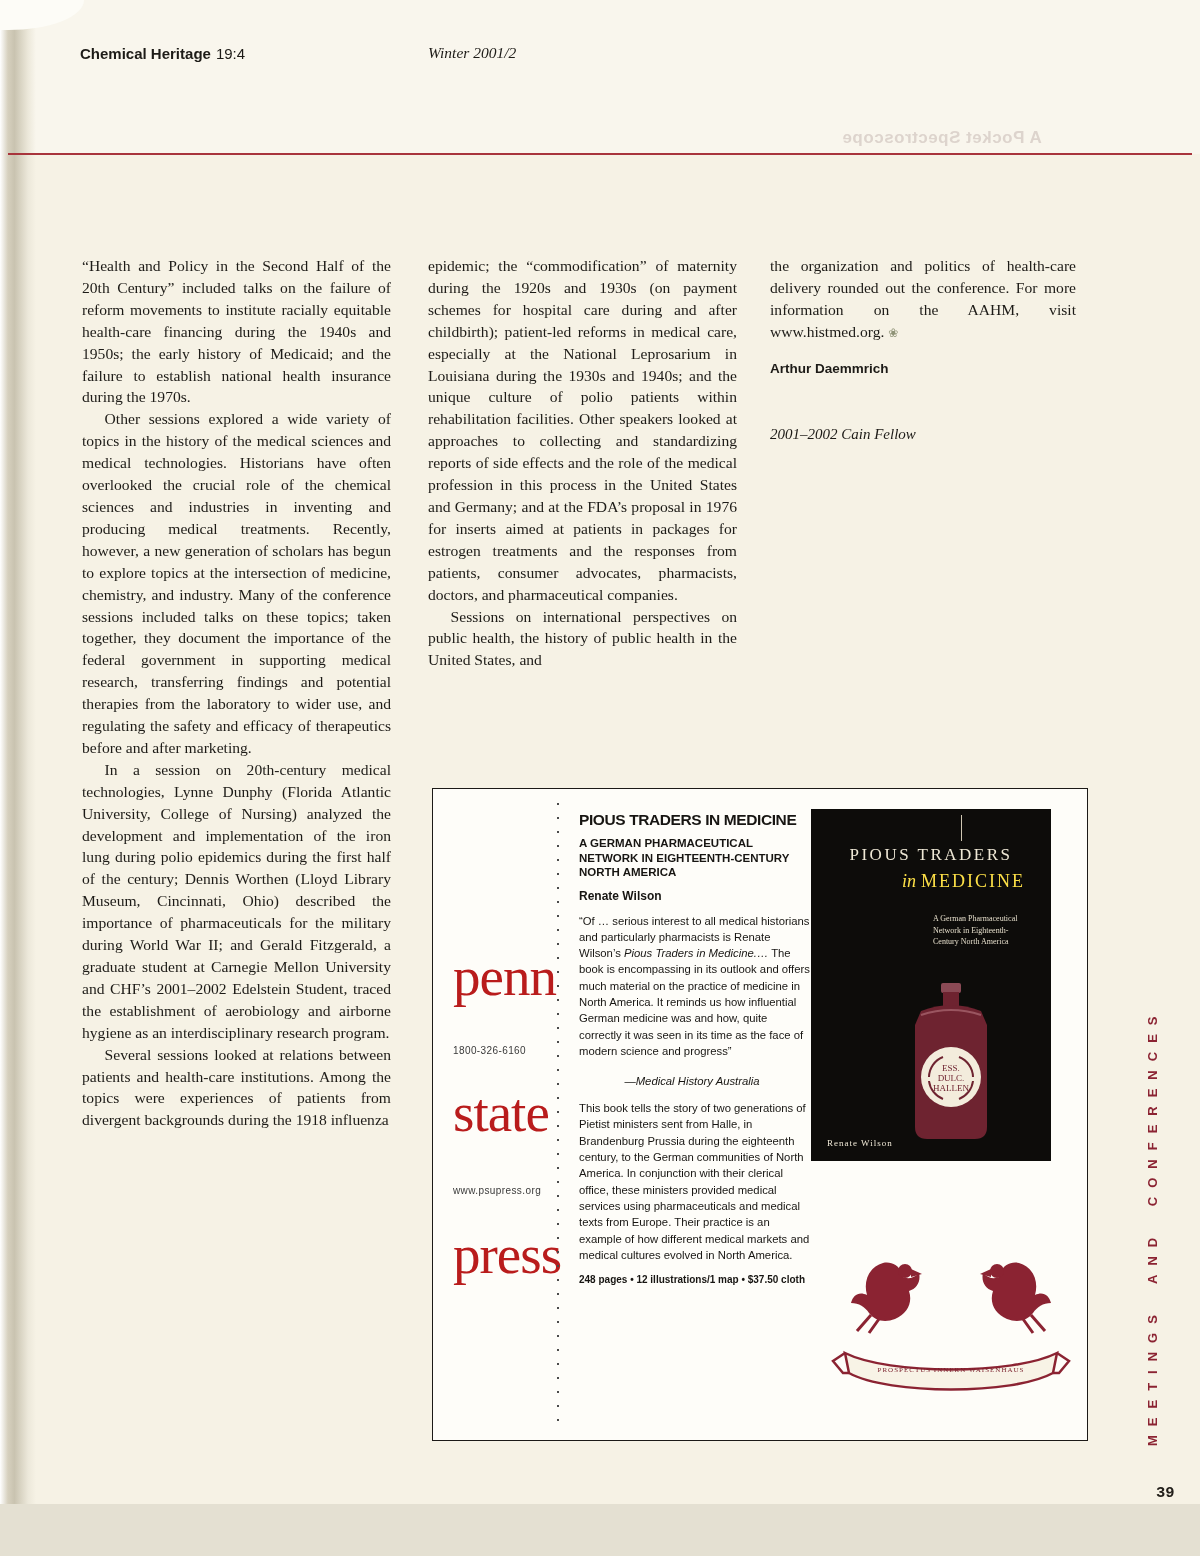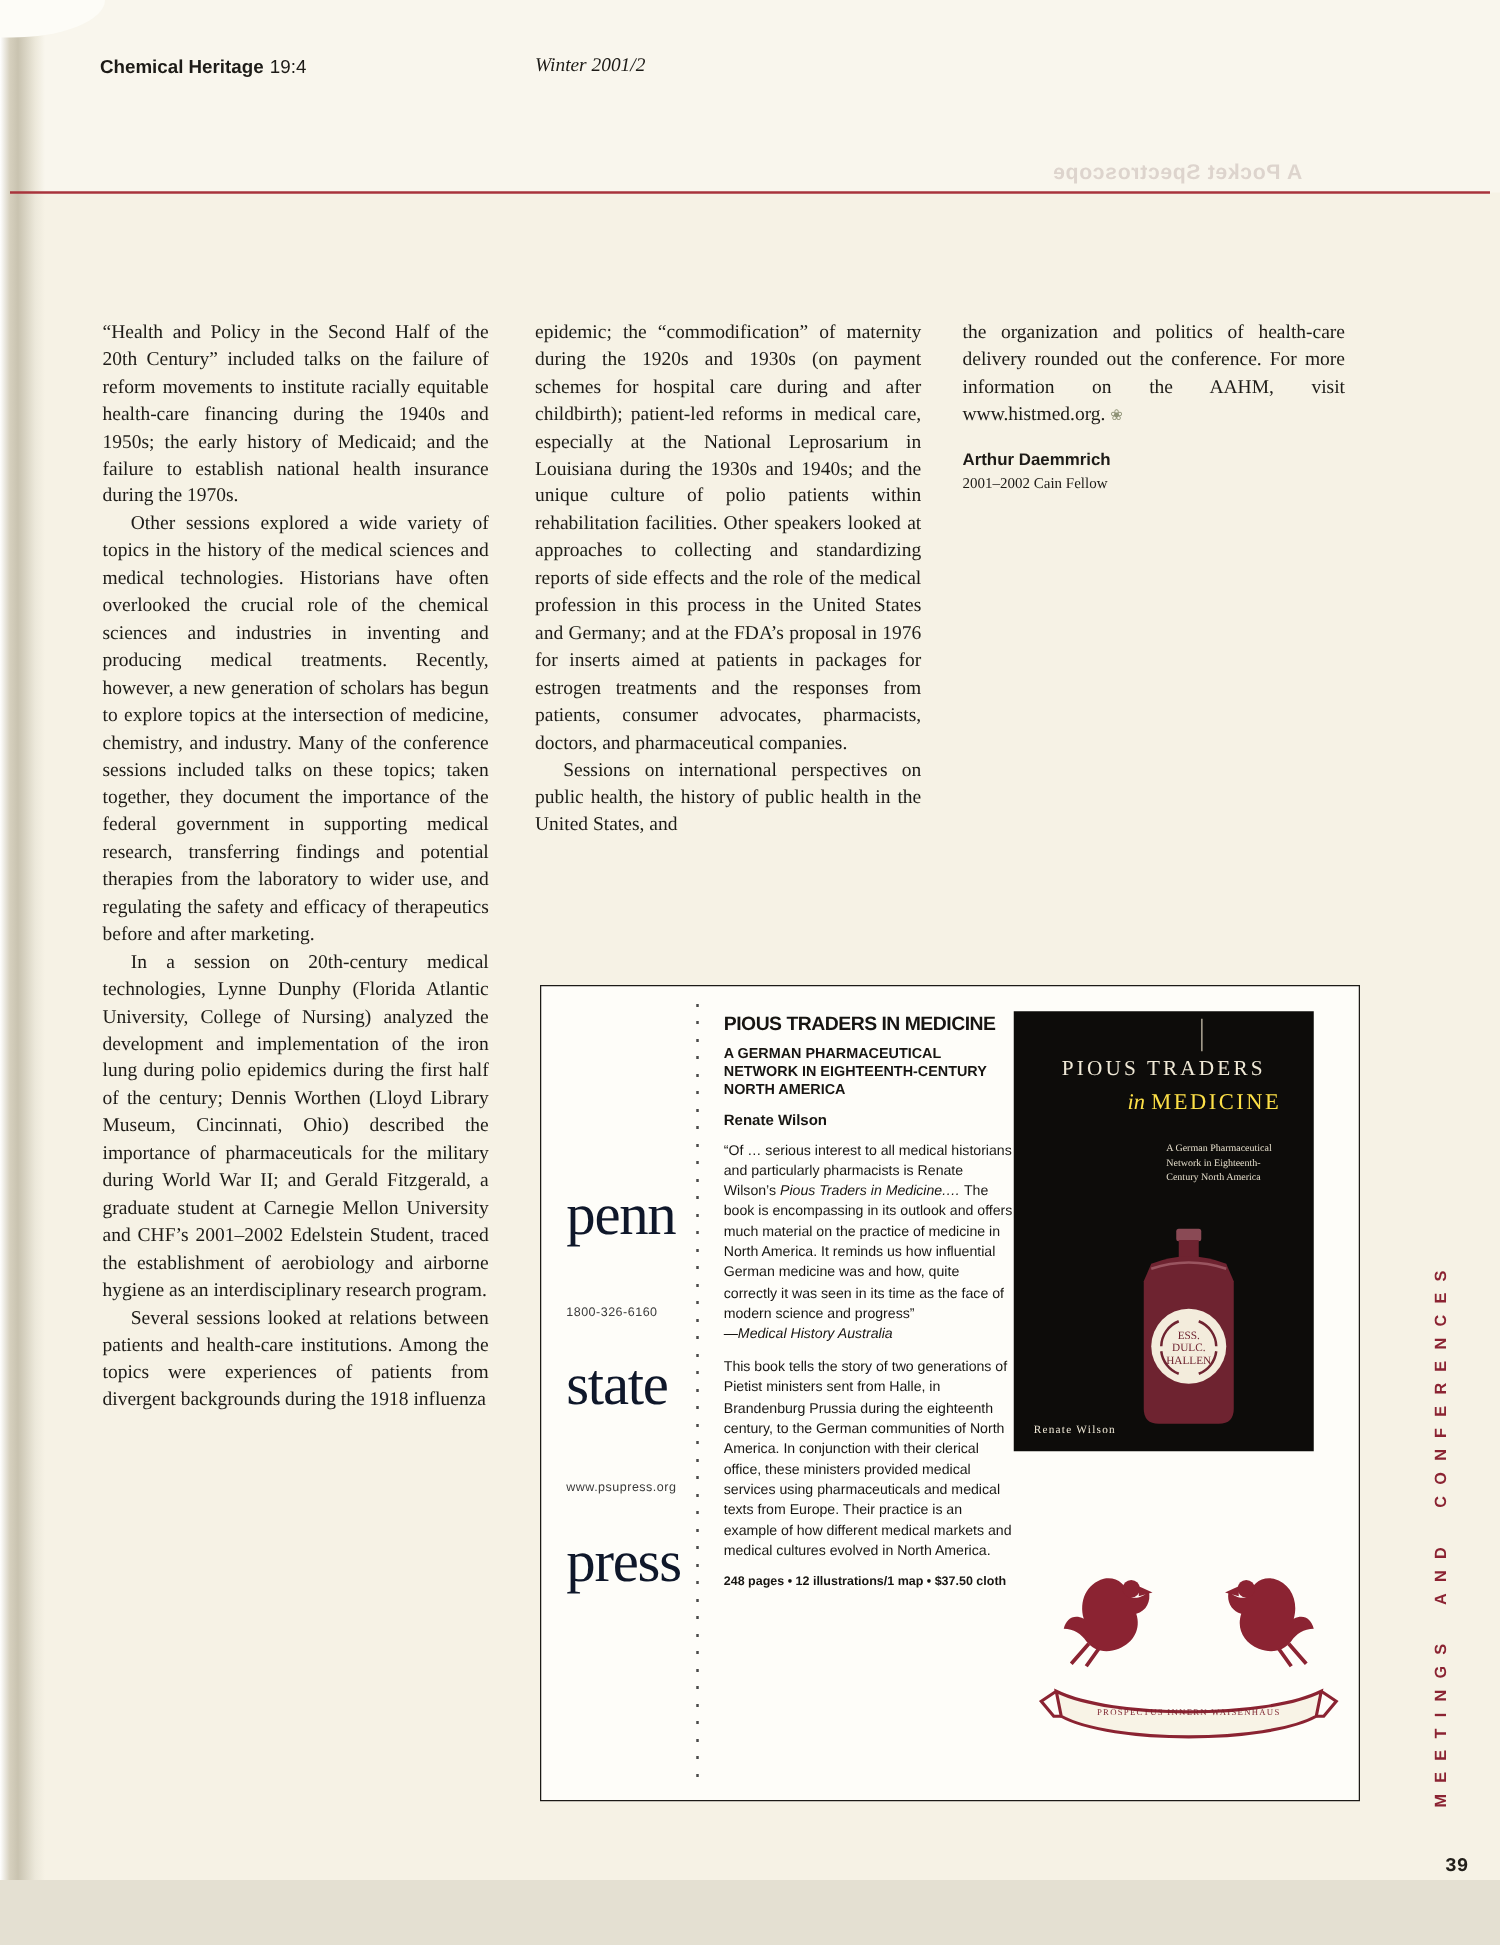--- a/index.html
+++ b/index.html
@@ -22,37 +22,37 @@
   
   .col{position:absolute;top:255px;width:309px;font-size:15.6px;line-height:21.9px;text-align:justify;}
   .col p{margin:0;}
   .col p + p{text-indent:1.45em;}
   .col1{left:82px;}
   .col2{left:428px;}
   .col3{left:770px;width:306px;}
   .orn{color:#8f9377;font-size:12px;}
   .byline{margin-top:15px;}
   .byline-name{font-family:"Liberation Sans",sans-serif;font-weight:bold;font-size:13.5px;line-height:18px;}
-  .byline-title{font-size:12px;line-height:19px;}
+  .byline-title{font-style:italic;font-size:15px;line-height:19px;margin-top:47px;}
   
   .ad{position:absolute;left:432px;top:788px;width:656px;height:653px;background:#fefdf9;
       border:1.5px solid #1c1a17;box-sizing:border-box;}
-  .brand-word{position:absolute;left:20px;font-family:"Liberation Serif",serif;font-size:47px;
-      line-height:1;color:#0f172a;letter-spacing:-1px;}
+  .brand-word{position:absolute;left:20px;font-family:"Liberation Serif",serif;font-size:55px;
+      line-height:1;color:#b91c1c;letter-spacing:-1px;}
   .brand-small{position:absolute;left:20px;font-family:"Liberation Sans",sans-serif;font-size:10px;
       color:#3a3a3a;letter-spacing:.4px;}
   .dots{position:absolute;left:124px;top:14px;bottom:14px;width:2px;
       background:repeating-linear-gradient(#4a4a4a 0 2.5px,transparent 2.5px 14px);}
   .adtext{position:absolute;left:146px;top:22px;width:232px;font-family:"Liberation Sans",sans-serif;color:#171512;}
   .ad-title{font-size:15.5px;font-weight:bold;letter-spacing:-0.4px;}
   .ad-subtitle{font-size:11.5px;font-weight:bold;line-height:14.5px;margin-top:7px;}
   .ad-author{font-size:12px;font-weight:bold;margin-top:9px;}
   .ad-quote{font-size:11.3px;line-height:16.3px;margin-top:10px;}
   .ad-quote .it{font-style:italic;}
-  .ad-attrib{font-size:11.3px;font-style:italic;text-align:left;margin-top:2px;padding-right:6px;}
+  .ad-attrib{font-size:11.3px;font-style:italic;text-align:center;margin-top:16px;padding-right:6px;}
   .ad-body{font-size:11.3px;line-height:16.3px;margin-top:13px;}
   .ad-specs{font-size:10px;font-weight:bold;margin-top:11px;}
   
   .cover{position:absolute;left:378px;top:20px;width:240px;height:352px;background:#0d0c0a;}
   .cov-tick{position:absolute;left:150px;top:6px;width:1px;height:26px;background:#cfc6b2;}
   .cov-t1{position:absolute;top:36px;left:0;width:100%;text-align:center;
       font-family:"Liberation Serif",serif;font-size:17px;letter-spacing:2.5px;color:#efe8d6;}
   .cov-t2{position:absolute;top:62px;right:26px;font-family:Liberation Serif, serif;
       font-size:18px;color:#fde047;letter-spacing:2px;}
   .cov-t2 .in{font-style:italic;text-transform:lowercase;letter-spacing:0;margin-right:5px;}

